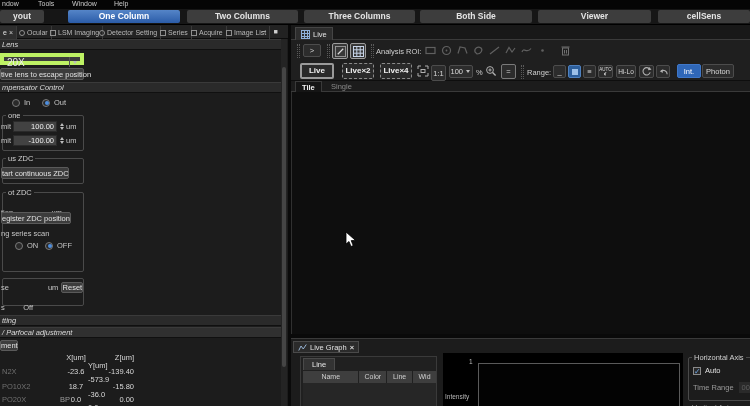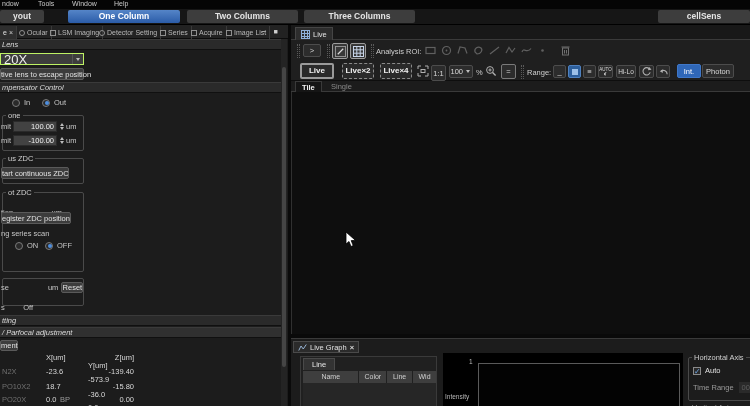--- a/index.html
+++ b/index.html
@@ -47,21 +47,21 @@
   .spin-arrows{ display:inline-flex; flex-direction:column; gap:1px; margin-left:1px; vertical-align:middle;}
   .tri-up{ width:0;height:0;border-left:2.5px solid transparent;border-right:2.5px solid transparent;border-bottom:3px solid #bdbdbd;}
   .tri-dn{ width:0;height:0;border-left:2.5px solid transparent;border-right:2.5px solid transparent;border-top:3px solid #bdbdbd;}
   .lscrollbar{ position:absolute; left:281px; top:14px; width:6px; height:367px; background:#242424; }
   .lscroll-thumb{ position:absolute; left:1px; top:28px; width:4px; height:300px; background:#454545; border-radius:2px; }
 
   
   .trow{ position:absolute; left:0; width:280px; height:10px; font-size:7.5px; }
   .trow .c-name{ position:absolute; left:2px; color:#6f6f6f; }
   .trow .c-tag{ position:absolute; left:40px; color:#9a9a9a;margin-left:20px; }
-  .trow .c-x{ position:absolute; left:46px; width:28px; text-align:left; color:#d8d8d8;}
+  .trow .c-x{ position:absolute; left:62px; width:28px; text-align:center; color:#d8d8d8;}
   .trow .c-y{ position:absolute; left:88px; width:27px; text-align:left; color:#d8d8d8;margin-top:8px;}
   .trow .c-z{ position:absolute; left:99px; width:35px; text-align:right; color:#d8d8d8;}
   .thead span{ color:#cfcfcf; }
 
   
   .docbar{ position:absolute; left:0; top:0; width:459px; height:15px; background:#181818; border-bottom:1px solid #3a3a3a;}
   .doctab{ position:absolute; left:4px; top:2px; height:13px; padding:0 5px; background:#2d2d2d;
            border:1px solid #454545; border-bottom:none; font-size:7.5px; color:#e2e2e2;
            display:flex; align-items:center; gap:3px;}
   .toolbar1{ position:absolute; left:0; top:15px; width:459px; height:22px; background:#1f1f1f; }
@@ -110,20 +110,22 @@
     <span style="left:38px">Tools</span>
     <span style="left:72px">Window</span>
     <span style="left:114px">Help</span>
   </div>
 
   <div class="layoutbar">
     <div class="lay-btn" style="left:0;width:44px">yout</div>
     <div class="lay-btn active" style="left:68px;width:112px">One Column</div>
     <div class="lay-btn" style="left:187px;width:111px">Two Columns</div>
     <div class="lay-btn" style="left:304px;width:111px">Three Columns</div>
+    <div class="lay-btn" style="left:420px;width:112px">Both Side</div>
+    <div class="lay-btn" style="left:538px;width:113px">Viewer</div>
     <div class="lay-btn" style="left:658px;width:92px">cellSens</div>
   </div>
 
   <div class="left-panel">
 
     <div class="ltabbar">
       <div class="ltab first" style="left:0">
         <span>e</span>
         <span style="color:#d0d0d0">×</span>
       </div>
@@ -149,21 +151,21 @@
       </div>
       <div class="ltab" style="left:223px">
         <span class="mini-ic"></span>
         <span>Image List</span>
       </div>
       <div class="winbtn" style="left:258px">−</div>
       <div class="winbtn" style="left:270px">■</div>
     </div>
 
     <div class="hdr" style="top:14px">Lens</div>
-    <div class="abs" style="left:0;top:28px;width:84px;height:12px;background:#3d3d3d;border:1px solid #bef264;font-size:13px;color:#eee;line-height:11px;padding-left:3px">
+    <div class="abs" style="left:0;top:28px;width:84px;height:12px;background:#3d3d3d;border:4px solid #bef264;font-size:10px;color:#eee;line-height:11px;padding-left:3px">
       <span>20X</span>
       <span class="abs" style="right:0;top:0;width:11px;height:10px;border-left:1px solid #555;display:flex;align-items:center;justify-content:center">
           <span class="tri-dn"></span>
         </span>
     </div>
     <div class="btn abs" style="left:0;top:43px;width:84px;height:12px;line-height:11px">tive lens to escape position</div>
 
     <div class="hdr" style="top:57px">mpensator Control</div>
     <div class="abs" style="left:12px;top:73px;display:flex;gap:4px;align-items:center">
       <span class="radio"></span>

